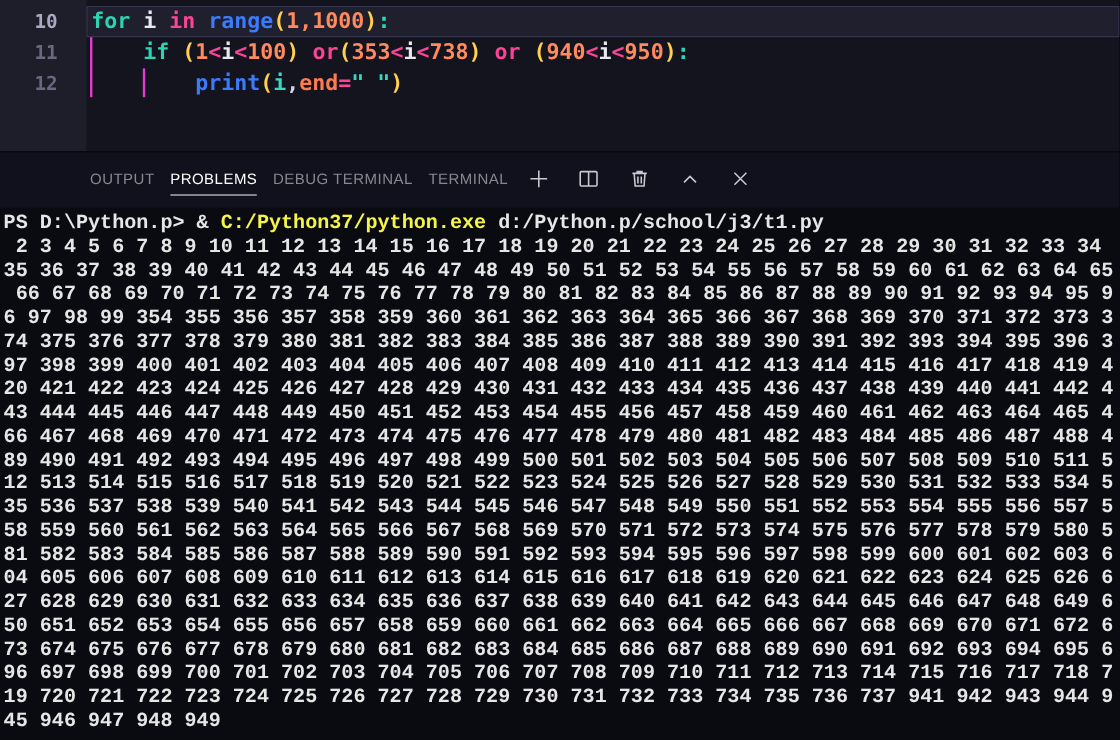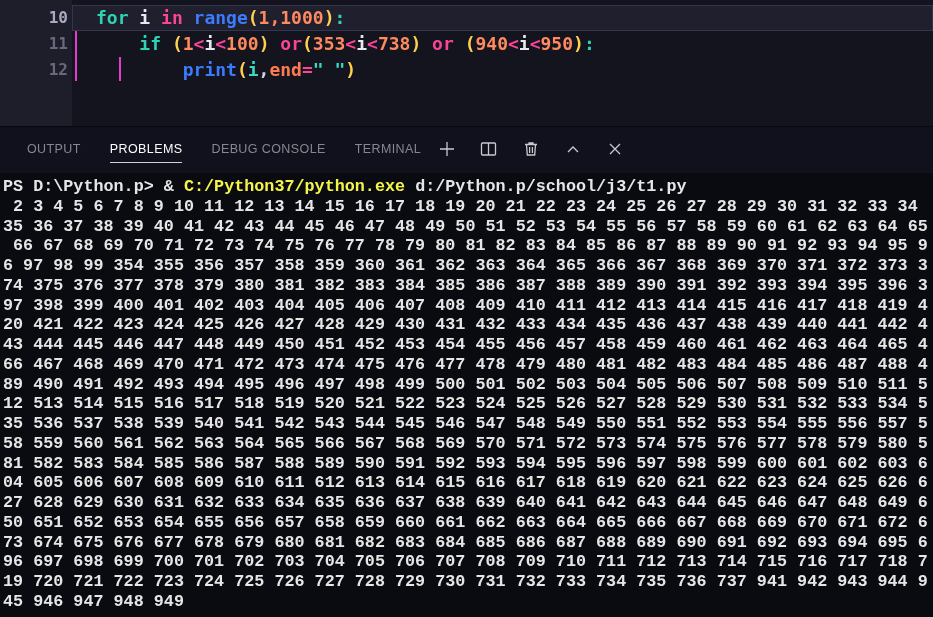--- a/index.html
+++ b/index.html
@@ -8,32 +8,32 @@
 
   
   .editor{position:absolute;top:0;left:0;right:0;height:126px;background:#14141f;}
   .gutter-bg{position:absolute;left:0;top:0;width:72px;height:126px;background:#1e1e2a;}
   .code-lines{position:absolute;top:5px;left:0;right:0;}
   .code-line{position:relative;display:flex;height:26px;line-height:26px;
              font-family:"DejaVu Sans Mono",monospace;font-size:18px;font-weight:bold;white-space:pre;}
   .code-line.current::before{content:"";position:absolute;left:72px;right:0;top:0;bottom:0;
              background:#1f1f2e;border:1px solid #34344f;box-sizing:border-box;}
   .line-num{position:relative;z-index:1;width:48px;flex:none;text-align:right;
-            font-size:16px;font-weight:bold;color:#686880;padding-left:20px;}
+            font-size:16px;font-weight:bold;color:#686880;}
   .code-line.current .line-num{color:#a9a9c2;}
   .code-text{position:relative;z-index:1;padding-left:28px;}
   .indent-guide{position:absolute;width:2px;background:#e23bce;z-index:2;}
   #guide1{left:75px;top:31px;height:50px;}
   #guide2{left:119px;top:57px;height:24px;}
 
   
   .panel-bar{position:absolute;top:126px;left:0;right:0;height:47px;background:#11111d;
              border-top:1px solid #07070d;display:flex;align-items:center;
              padding:0 13px 0 27px;box-sizing:border-box;}
-  .tabs{display:flex;gap:29px;align-items:flex-start;}
+  .tabs{display:flex;gap:13px;align-items:flex-start;margin-left:48px;}
   .tab{position:relative;font-size:12.5px;letter-spacing:.4px;color:#87878f;
        padding:8px 0 10px 0;cursor:pointer;white-space:nowrap;}
   .tab.active{color:#fdfdfd;}
   .tab.active::after{content:"";position:absolute;left:0;right:0;bottom:3px;height:1.5px;background:#cfcfda;}
   .dropdown{margin-left:auto;width:224px;height:30px;box-sizing:border-box;background:#181828;
             border:1px solid #3e3e5e;display:flex;align-items:center;padding:0 10px 0 12px;
             color:#ececf0;font-size:14px;cursor:pointer;}
   .dropdown .chev{margin-left:auto;display:flex;}
   .actions{display:flex;gap:23px;margin-left:16px;align-items:center;}
   .icon-btn{width:19px;height:19px;display:flex;align-items:center;justify-content:center;
@@ -60,21 +60,21 @@
         <div class="code-line"><span class="line-num">12</span><span class="code-text"><span style="color: rgb(232, 232, 240);">        </span><span style="color: rgb(61, 123, 253);">print</span><span style="color: rgb(255, 207, 79);">(</span><span style="color: rgb(56, 217, 192);">i</span><span style="color: rgb(212, 212, 226);">,</span><span style="color: rgb(255, 122, 80);">end</span><span style="color: rgb(251, 67, 151);">=</span><span style="color: rgb(56, 217, 192);">" "</span><span style="color: rgb(255, 207, 79);">)</span></span></div>
       </div>
     <div class="indent-guide" id="guide1"></div>
     <div class="indent-guide" id="guide2"></div>
   </div>
 
   <div class="panel-bar">
     <div class="tabs" id="panel-tabs">
         <div class="tab">OUTPUT</div>
         <div class="tab active">PROBLEMS</div>
-        <div class="tab">DEBUG CONSOLE</div>
+        <div class="tab">DEBUG TERMINAL</div>
         <div class="tab">TERMINAL</div>
       </div>
 
 
     <div class="actions">
       <button class="icon-btn">
         <span>
           <svg width="18" height="18" viewBox="0 0 18 18">
               <path d="M9 2v14M2 9h14"></path>
             </svg>

